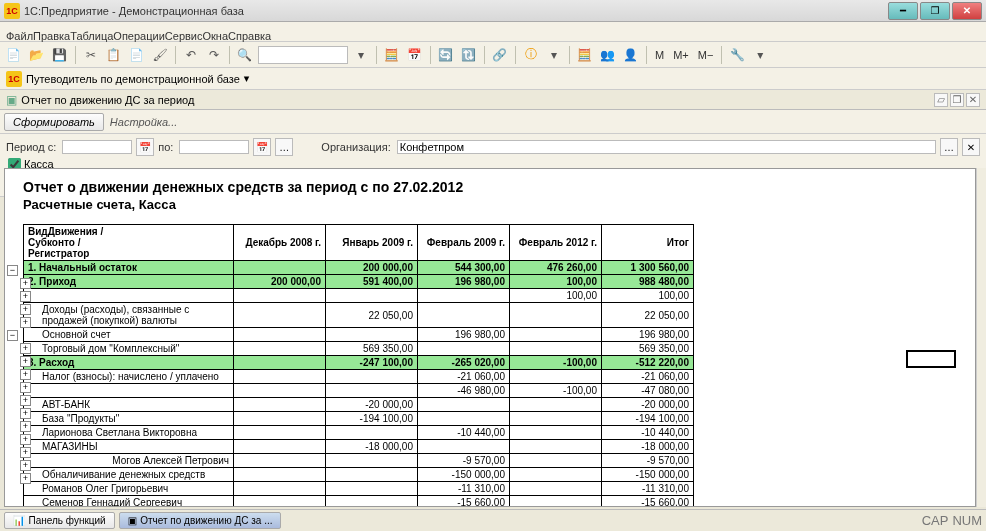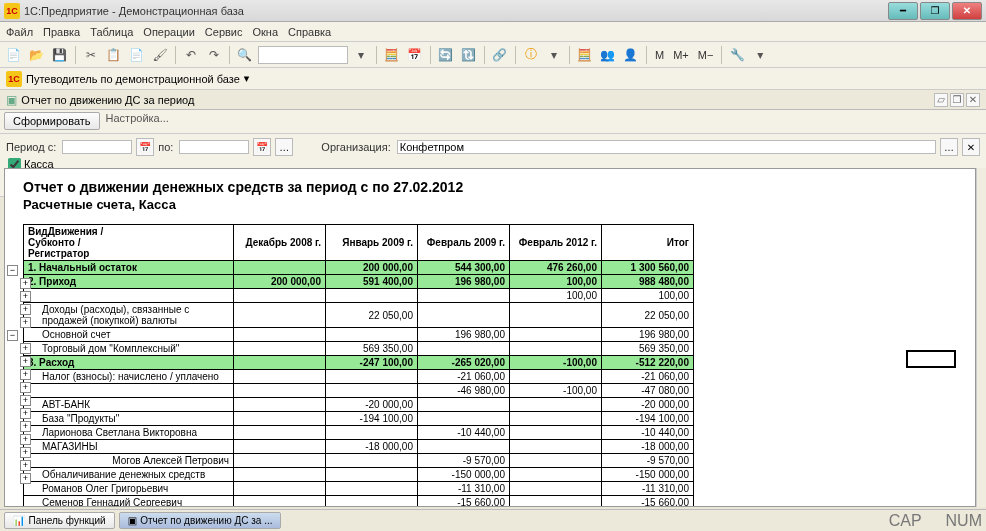--- a/index.html
+++ b/index.html
@@ -5,34 +5,34 @@
 * { box-sizing: border-box; margin: 0; padding: 0; }
 body { font-family: Tahoma, Arial, sans-serif; font-size: 11px; background: #eae7d8; width: 986px; height: 531px; overflow: hidden; position: relative; }
 .titlebar { height: 22px; background: linear-gradient(#e8e8e8,#d8d8d8); display: flex; align-items: center; padding: 0 4px; border-bottom: 1px solid #aaa; }
 .titlebar .app-icon { width: 16px; height: 16px; background: #f5c518; border-radius: 2px; margin-right: 4px; font-size: 9px; text-align: center; line-height: 16px; color: #c00; font-weight: bold; }
 .titlebar .title { flex: 1; color: #333; }
 .winbtns { display: flex; gap: 2px; }
 .winbtn { width: 30px; height: 18px; display: flex; align-items: center; justify-content: center; border: 1px solid #888; background: linear-gradient(#f8f8f8,#dcdcdc); border-radius: 2px; font-size: 10px; }
 .winbtn.close { background: linear-gradient(#f08080,#d04040); color: #fff; font-weight: bold; }
 .winbtn.max { background: linear-gradient(#9dd,#6bb); }
 .winbtn.min { background: linear-gradient(#9dd,#6bb); }
-.menubar { height: 20px; background: #f4f1e6; display: flex; align-items: center; padding: 8px 6px; gap: 10px; border-bottom: 1px solid #ccc; }
+.menubar { height: 20px; background: #f4f1e6; display: flex; align-items: flex-start; padding: 8px 6px; border-bottom: 1px solid #ccc; }
 .menubar span { color: #333; cursor: default; }
 .toolbar { height: 26px; background: #f4f1e6; display: flex; align-items: center; padding: 0 4px; gap: 3px; border-bottom: 1px solid #ccc; }
 .tbtn { width: 20px; height: 20px; display: flex; align-items: center; justify-content: center; font-size: 12px; color: #555; border: 1px solid transparent; }
 .tbsep { width: 1px; height: 18px; background: #c0c0b0; margin: 0 2px; }
 .tbtext { font-size: 11px; color: #333; padding: 0 3px; }
 .toolbar input { width: 90px; height: 18px; border: 1px solid #bbb; background: #fff; font-size: 11px; padding: 0 2px; }
 .navbar { height: 22px; background: #f4f1e6; display: flex; align-items: center; padding: 0 6px; gap: 4px; border-bottom: 1px solid #ccc; }
 .navbar .navicon { width: 16px; height: 16px; background: #f5c518; border-radius: 2px; font-size: 9px; text-align: center; line-height: 16px; color: #c00; font-weight: bold; }
 .doctab { height: 20px; background: #ece9da; display: flex; align-items: center; padding: 0 6px; border-bottom: 1px solid #bbb; }
 .doctab .cube { color: #6a8; margin-right: 4px; font-size: 12px; }
 .doctab .tabctrl { margin-left: auto; display: flex; gap: 2px; }
 .doctab .tabctrl span { width: 14px; height: 14px; display: flex; align-items: center; justify-content: center; font-size: 10px; color: #666; border: 1px solid #bbb; background: #f8f8f8; }
-.actionbar { height: 24px; background: #f4f1e6; display: flex; align-items: flex-start; padding: 2px 4px; gap: 6px; border-bottom: 1px solid #ccc; }
+.actionbar { height: 24px; background: #f4f1e6; display: flex; align-items: center; padding: 2px 4px; gap: 6px; border-bottom: 1px solid #ccc; font-style: italic; }
 .actbtn { padding: 2px 8px; border: 1px solid #aaa; background: linear-gradient(#fdfdfd,#e8e8e8); border-radius: 2px; font-size: 11px; }
 .filterbar { background: #f4f1e6; padding: 2px 6px; border-bottom: 1px solid #ccc; }
 .filterrow { display: flex; align-items: center; gap: 4px; height: 22px; }
 .filterrow input[type=text] { height: 14px; border: 1px solid #bbb; background: #fff; font-size: 11px; padding: 0 2px; }
 .filterrow .finput.date { width: 70px; }
 .filterrow .finput.org { flex: 1; }
 .filterrow .lbl { color: #333; margin-right: 2px; }
 .filterrow .iconbtn { width: 18px; height: 18px; border: 1px solid #bbb; background: #f8f8f8; display: flex; align-items: center; justify-content: center; font-size: 10px; }
 .checkrow { display: flex; align-items: flex-start; gap: 3px; height: 18px; padding-left: 2px; }
 .checkrow input { accent-color: #3a7; }
@@ -45,21 +45,21 @@
 table.rpt th { background: #fff; font-weight: bold; text-align: left; }
 table.rpt th.num, table.rpt td.num { text-align: right; width: 92px; }
 table.rpt td.name { width: 210px; }
 .greenrow td { background: #97e897; font-weight: bold; }
 .treecol { position: absolute; left: 2px; top: 95px; width: 26px; }
 .treebtn { width: 11px; height: 11px; border: 1px solid #888; background: #fff; font-size: 9px; line-height: 9px; text-align: center; margin-bottom: 1px; }
 .treewrap { display: flex; gap: 1px; margin-bottom: 0px; height: 13px; align-items: center; }
 .taskbar { position: absolute; bottom: 0; left: 0; right: 0; height: 22px; background: #ece9da; border-top: 1px solid #bbb; display: flex; align-items: center; padding: 0 4px; gap: 4px; }
 .taskbtn { padding: 2px 8px; border: 1px solid #aaa; background: linear-gradient(#fdfdfd,#e8e8e8); border-radius: 2px; font-size: 10px; display: flex; align-items: center; gap: 3px; }
 .taskbtn.active { background: linear-gradient(#cde,#abd); }
-.statusright { margin-left: auto; display: flex; gap: 24px; color: #777; font-size: 16px; }
+.statusright { margin-left: auto; display: flex; gap: 4px; color: #777; font-size: 13px; }
 .floatbox { position: absolute; right: 30px; top: 350px; width: 50px; height: 18px; border: 2px solid #000; background: #fff; }
 .scrollbarV { position: absolute; right: 0; top: 168px; bottom: 24px; width: 10px; background: #f0ede0; border-left: 1px solid #ccc; }
 </style>
 </head>
 <body>
 
 <div class="titlebar">
   <div class="app-icon">1C</div>
   <div class="title">1С:Предприятие - Демонстрационная база</div>
   <div class="winbtns">

